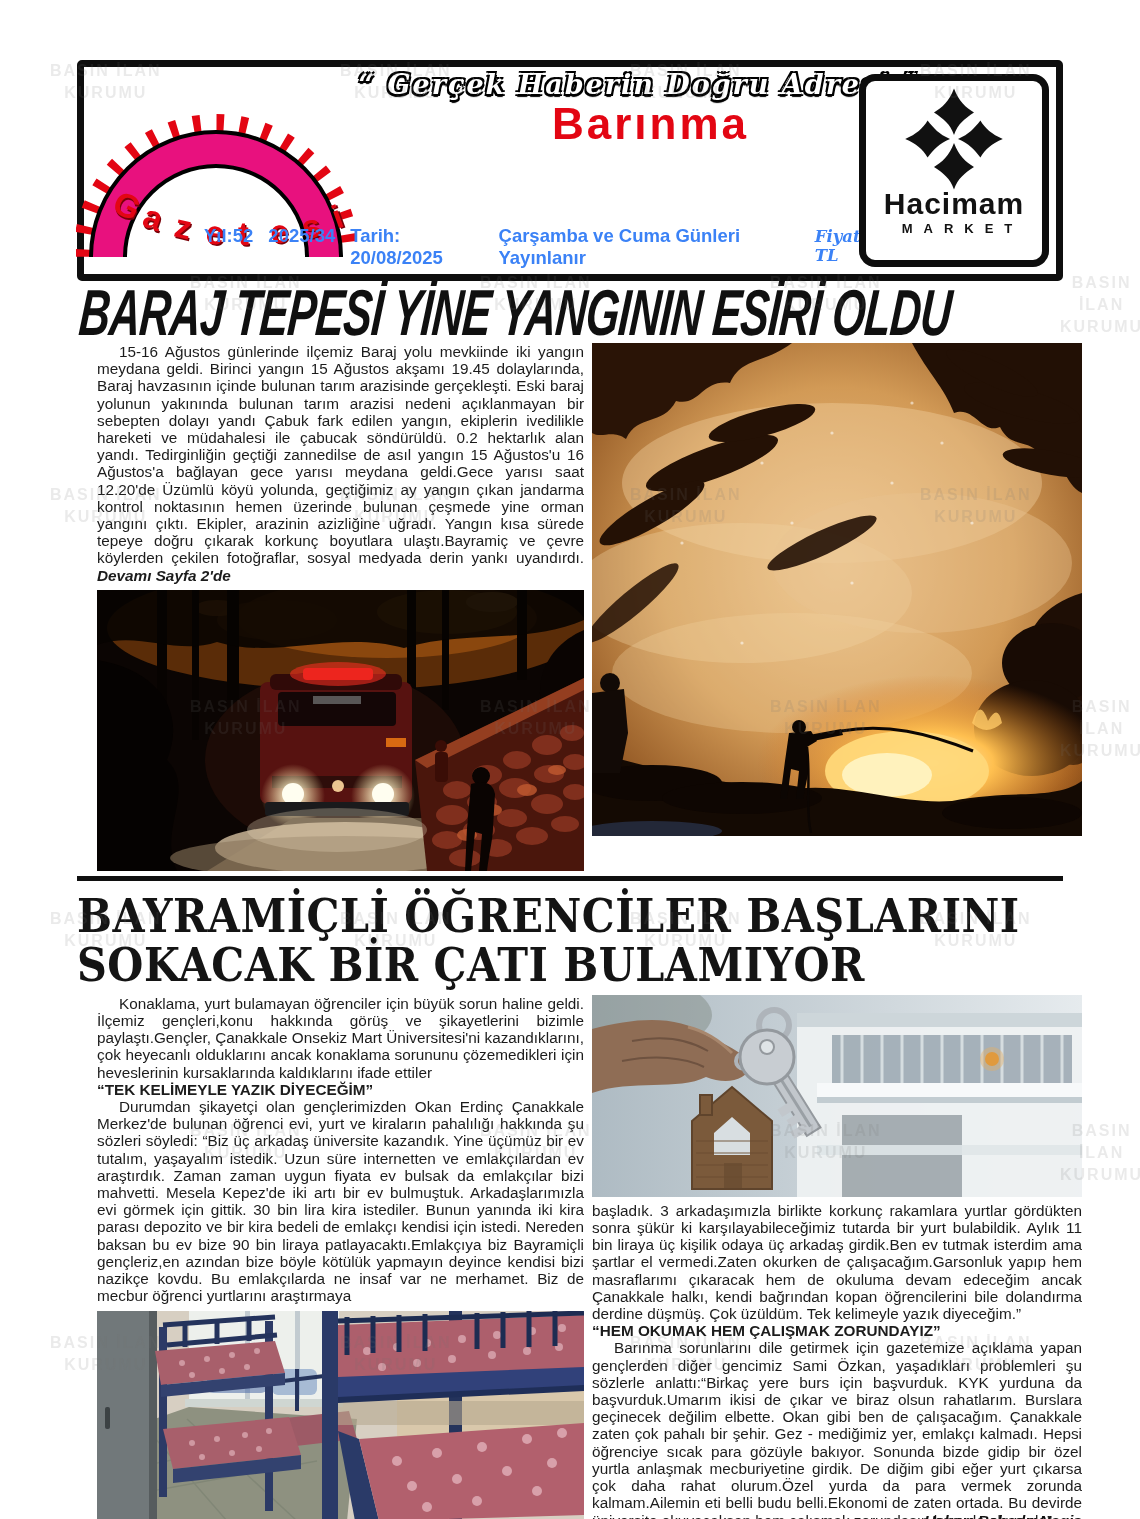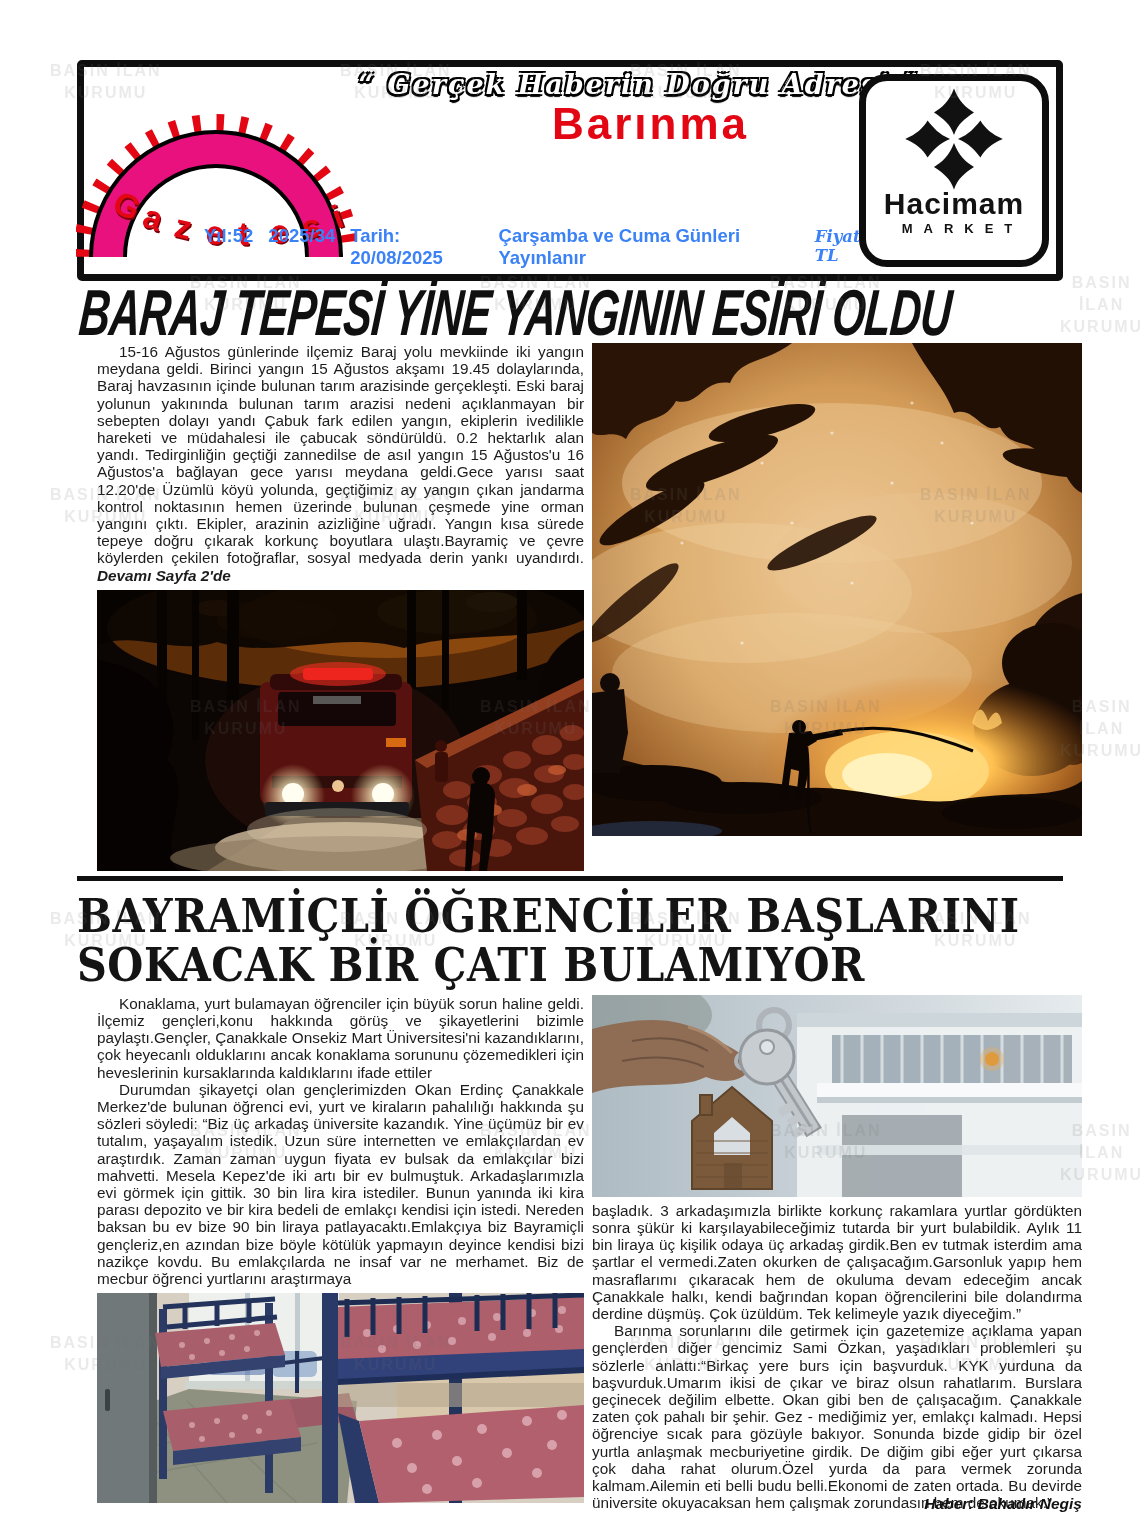--- a/index.html
+++ b/index.html
@@ -22,21 +22,21 @@
     font-family:"DejaVu Serif",serif;font-style:italic;font-weight:bold;font-size:27px;
     color:#fff;letter-spacing:2px;
     text-shadow:-2px -2px 0 #000,2px -2px 0 #000,-2px 2px 0 #000,2px 2px 0 #000,0 3px 1px #000;}
   .city{position:absolute;left:468px;top:32px;z-index:4;font-weight:bold;font-size:44px;
     color:#e30613;letter-spacing:3px;}
   .infoline{position:absolute;left:120px;bottom:5px;width:700px;z-index:4;
     display:flex;gap:15px;justify-content:center;align-items:baseline;
     font-weight:bold;font-size:18.5px;color:#3b82f6;}
   .infoline .price{font-family:"DejaVu Serif",serif;font-style:italic;font-size:16.5px;}
   .adbox{position:absolute;right:7px;top:7px;width:176px;height:179px;z-index:5;
-    border:7px solid #0d0d0d;border-radius:28px;background:#fff;text-align:center;}
+    border:7px solid #0d0d0d;border-radius:16px;background:#fff;text-align:center;}
   .adbox svg{display:block;margin:6px auto 0;}
   .ad-name{font-size:30px;font-weight:bold;color:#121212;letter-spacing:1px;margin-top:-4px;}
   .ad-type{font-size:13px;font-weight:bold;color:#121212;letter-spacing:11px;padding-left:17px;}
 
   
   .headline1{margin:8px 0 0;height:54px;overflow:visible;}
   .headline1 span{display:inline-block;white-space:nowrap;transform-origin:left bottom;
     transform:scale(0.74,1.12) skewX(-7deg);font-weight:bold;font-style:italic;
     font-size:58px;letter-spacing:-1px;color:#101010;line-height:54px;}
   .headline2{margin:10px 0 6px;}
@@ -291,20 +291,21 @@
     <div class="divider"></div>
 
     <h2 class="headline2">
       <span>BAYRAMİÇLİ ÖĞRENCİLER BAŞLARINI</span>
       <span>SOKACAK BİR ÇATI BULAMIYOR</span>
     </h2>
 
     <div class="row">
       <div class="col-l">
         <p class="body-text indent">Konaklama, yurt bulamayan öğrenciler için büyük sorun haline geldi. İlçemiz gençleri,konu hakkında görüş ve şikayetlerini bizimle paylaştı.Gençler, Çanakkale Onsekiz Mart Üniversitesi'ni kazandıklarını, çok heyecanlı olduklarını ancak konaklama sorununu çözemedikleri için heveslerinin kursaklarında kaldıklarını ifade ettiler</p>
+        <p class="body-text subhead">“TEK KELİMEYLE YAZIK DİYECEĞİM”</p>
         <p class="body-text indent">Durumdan şikayetçi olan gençlerimizden Okan Erdinç Çanakkale Merkez'de bulunan öğrenci evi, yurt ve kiraların pahalılığı hakkında şu sözleri söyledi: “Biz üç arkadaş üniversite kazandık. Yine üçümüz bir ev tutalım, yaşayalım istedik. Uzun süre internetten ve emlakçılardan ev araştırdık. Zaman zaman uygun fiyata ev bulsak da emlakçılar bizi mahvetti. Mesela Kepez'de iki artı bir ev bulmuştuk. Arkadaşlarımızla evi görmek için gittik. 30 bin lira kira istediler. Bunun yanında iki kira parası depozito ve bir kira bedeli de emlakçı kendisi için istedi. Nereden baksan bu ev bize 90 bin liraya patlayacaktı.Emlakçıya biz Bayramiçli gençleriz,en azından bize böyle kötülük yapmayın deyince kendisi bizi nazikçe kovdu. Bu emlakçılarda ne insaf var ne merhamet. Biz de mecbur öğrenci yurtlarını araştırmaya</p>
 
         <div class="photo photo-beds">
           <svg viewBox="0 0 487 210" preserveAspectRatio="none">
             <rect width="487" height="210" fill="#d7cfc2"></rect>
             <rect x="300" y="80" width="187" height="70" fill="#d9c8ab"></rect>
             <rect x="92" y="0" width="150" height="92" fill="#edf0ec"></rect>
             <rect x="148" y="0" width="5" height="92" fill="#c2cbd0"></rect>
             <rect x="198" y="0" width="5" height="92" fill="#c2cbd0"></rect>
             <rect x="88" y="88" width="158" height="8" fill="#cfd6d2"></rect>
@@ -472,20 +473,21 @@
               <rect x="156" y="112" width="13" height="9" fill="#c2c7cc"></rect>
               <rect x="158" y="126" width="11" height="8" fill="#c2c7cc"></rect>
               <rect x="155" y="138" width="14" height="8" fill="#c2c7cc"></rect>
               <line x1="175" y1="90" x2="175" y2="144" stroke="#9aa0a5" stroke-width="3"></line>
             </g>
             <circle cx="175" cy="62" r="27" fill="#c8cdd2" stroke="#94999e" stroke-width="3"></circle>
             <circle cx="175" cy="52" r="7" fill="#dfe4e7" stroke="#94999e" stroke-width="2"></circle>
           </svg>
         </div>
         <p class="body-text">başladık. 3 arkadaşımızla birlikte korkunç rakamlara yurtlar gördükten sonra şükür ki karşılayabileceğimiz tutarda bir yurt bulabildik. Aylık 11 bin liraya üç kişilik odaya üç arkadaş girdik.Ben ev tutmak isterdim ama şartlar el vermedi.Zaten okurken de çalışacağım.Garsonluk yapıp hem masraflarımı çıkaracak hem de okuluma devam edeceğim ancak Çanakkale halkı, kendi bağrından kopan öğrencilerini bile dolandırma derdine düşmüş. Çok üzüldüm. Tek kelimeyle yazık diyeceğim.”</p>
+        <p class="body-text subhead">“HEM OKUMAK HEM ÇALIŞMAK ZORUNDAYIZ”</p>
         <p class="body-text indent">Barınma sorunlarını dile getirmek için gazetemize açıklama yapan gençlerden diğer gencimiz Sami Özkan, yaşadıkları problemleri şu sözlerle anlattı:“Birkaç yere burs için başvurduk. KYK yurduna da başvurduk.Umarım ikisi de çıkar ve biraz olsun rahatlarım. Burslara geçinecek değilim elbette. Okan gibi ben de çalışacağım. Çanakkale zaten çok pahalı bir şehir. Gez - mediğimiz yer, emlakçı kalmadı. Hepsi öğrenciye sıcak para gözüyle bakıyor. Sonunda bizde gidip bir özel yurtla anlaşmak mecburiyetine girdik. De diğim gibi eğer yurt çıkarsa çok daha rahat olurum.Özel yurda da para vermek zorunda kalmam.Ailemin eti belli budu belli.Ekonomi de zaten ortada. Bu devirde üniversite okuyacaksan hem çalışmak zorundasın hem de okumak.”</p>
         <div class="byline-row">Haber: Bahadır Negiş</div>
       </div>
     </div>
 
   </div>
 
   <div class="wm-layer" id="wm">
       <div class="wm" style="left: 50px; top: 60px;">
         <div>BASIN İLAN</div>

